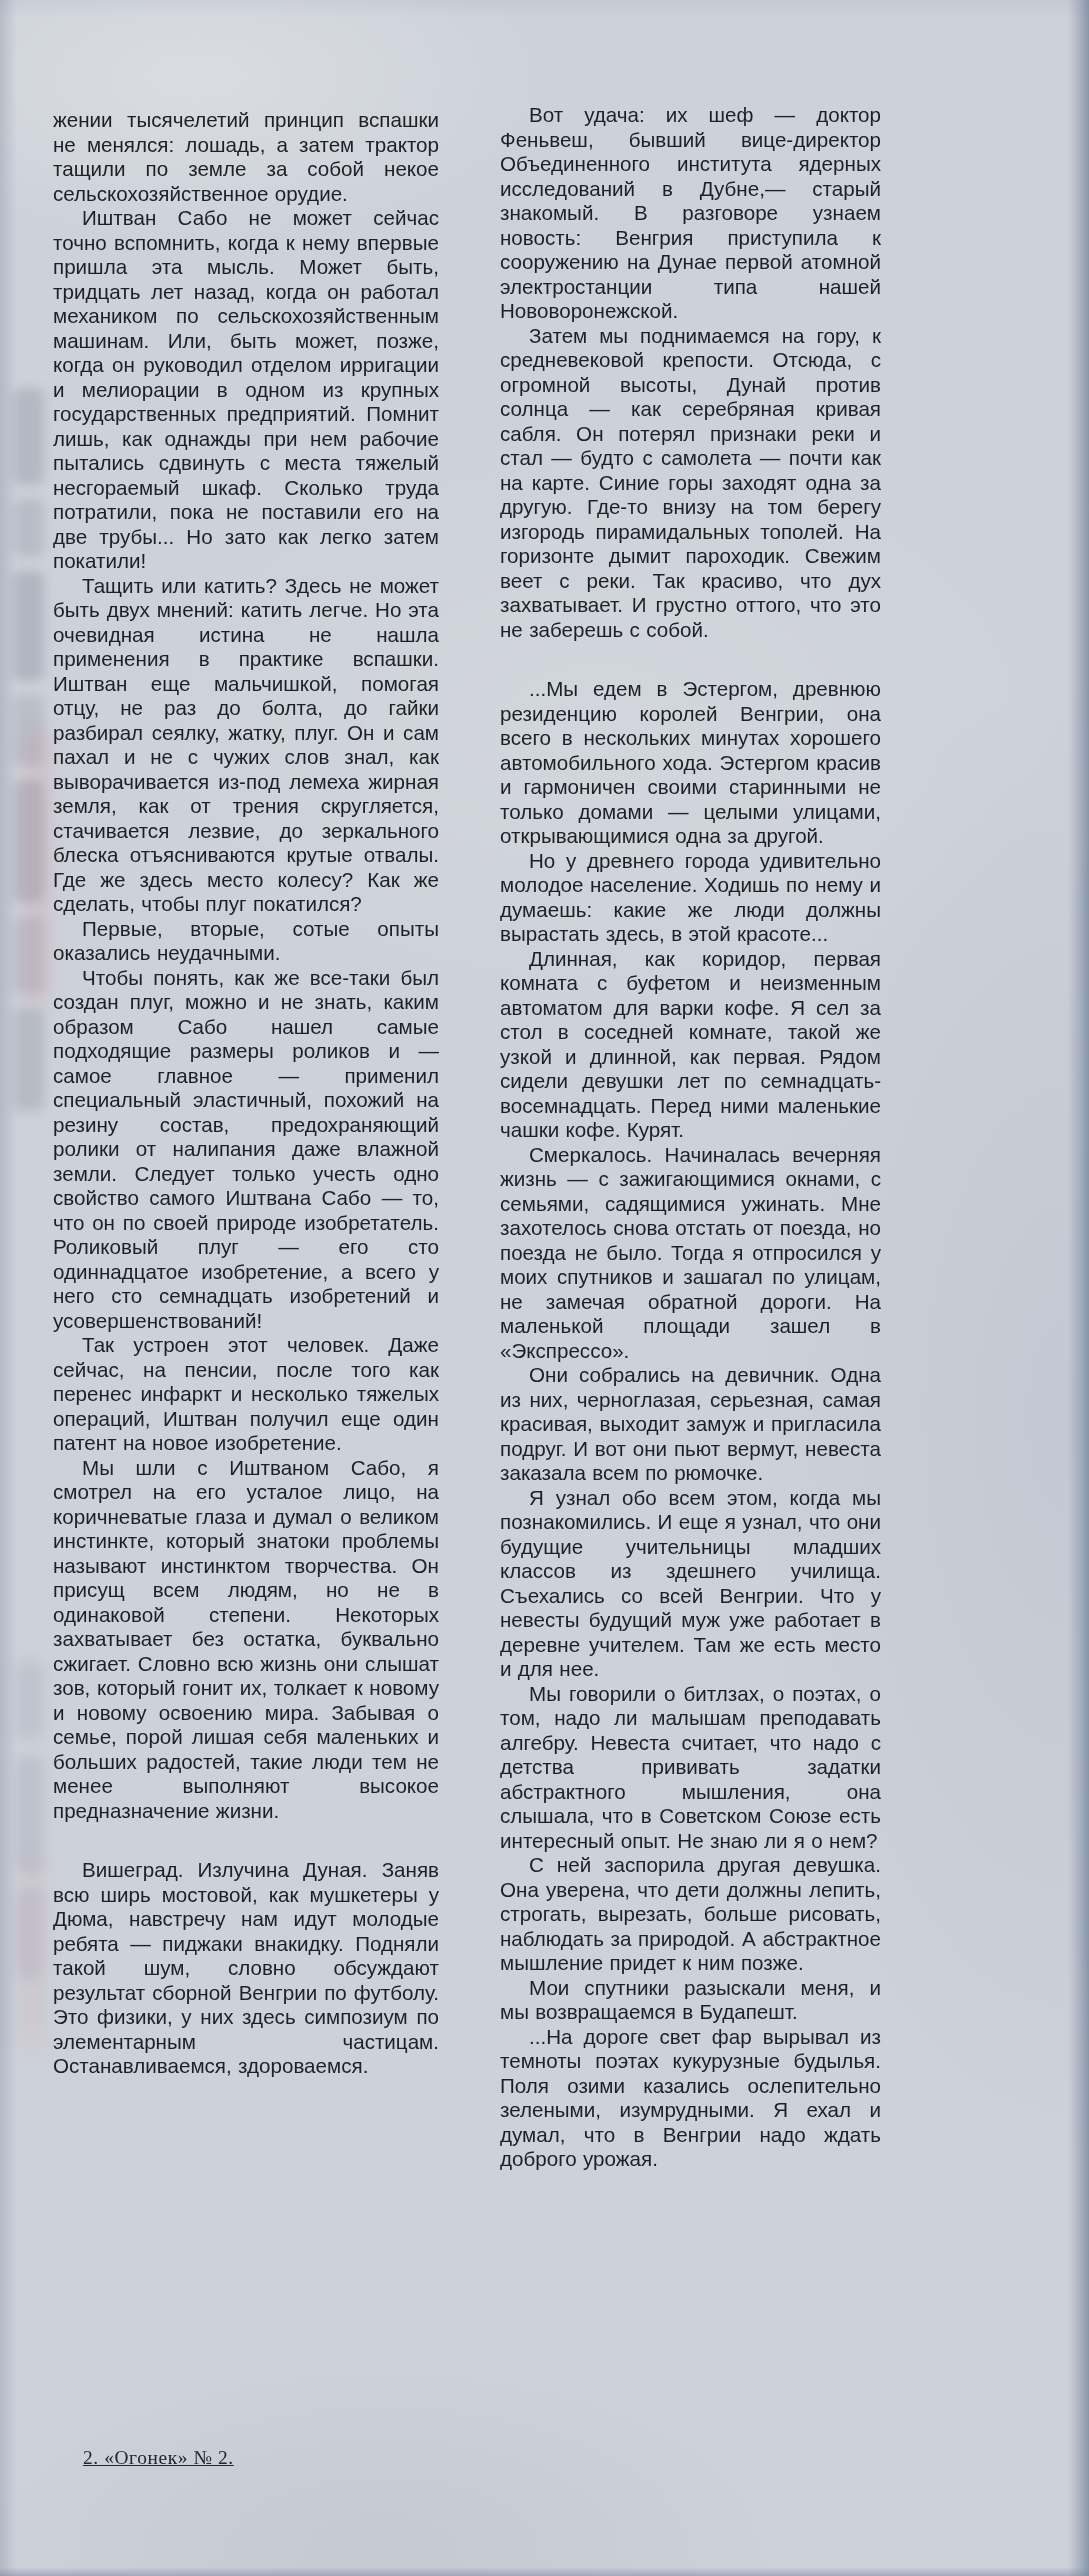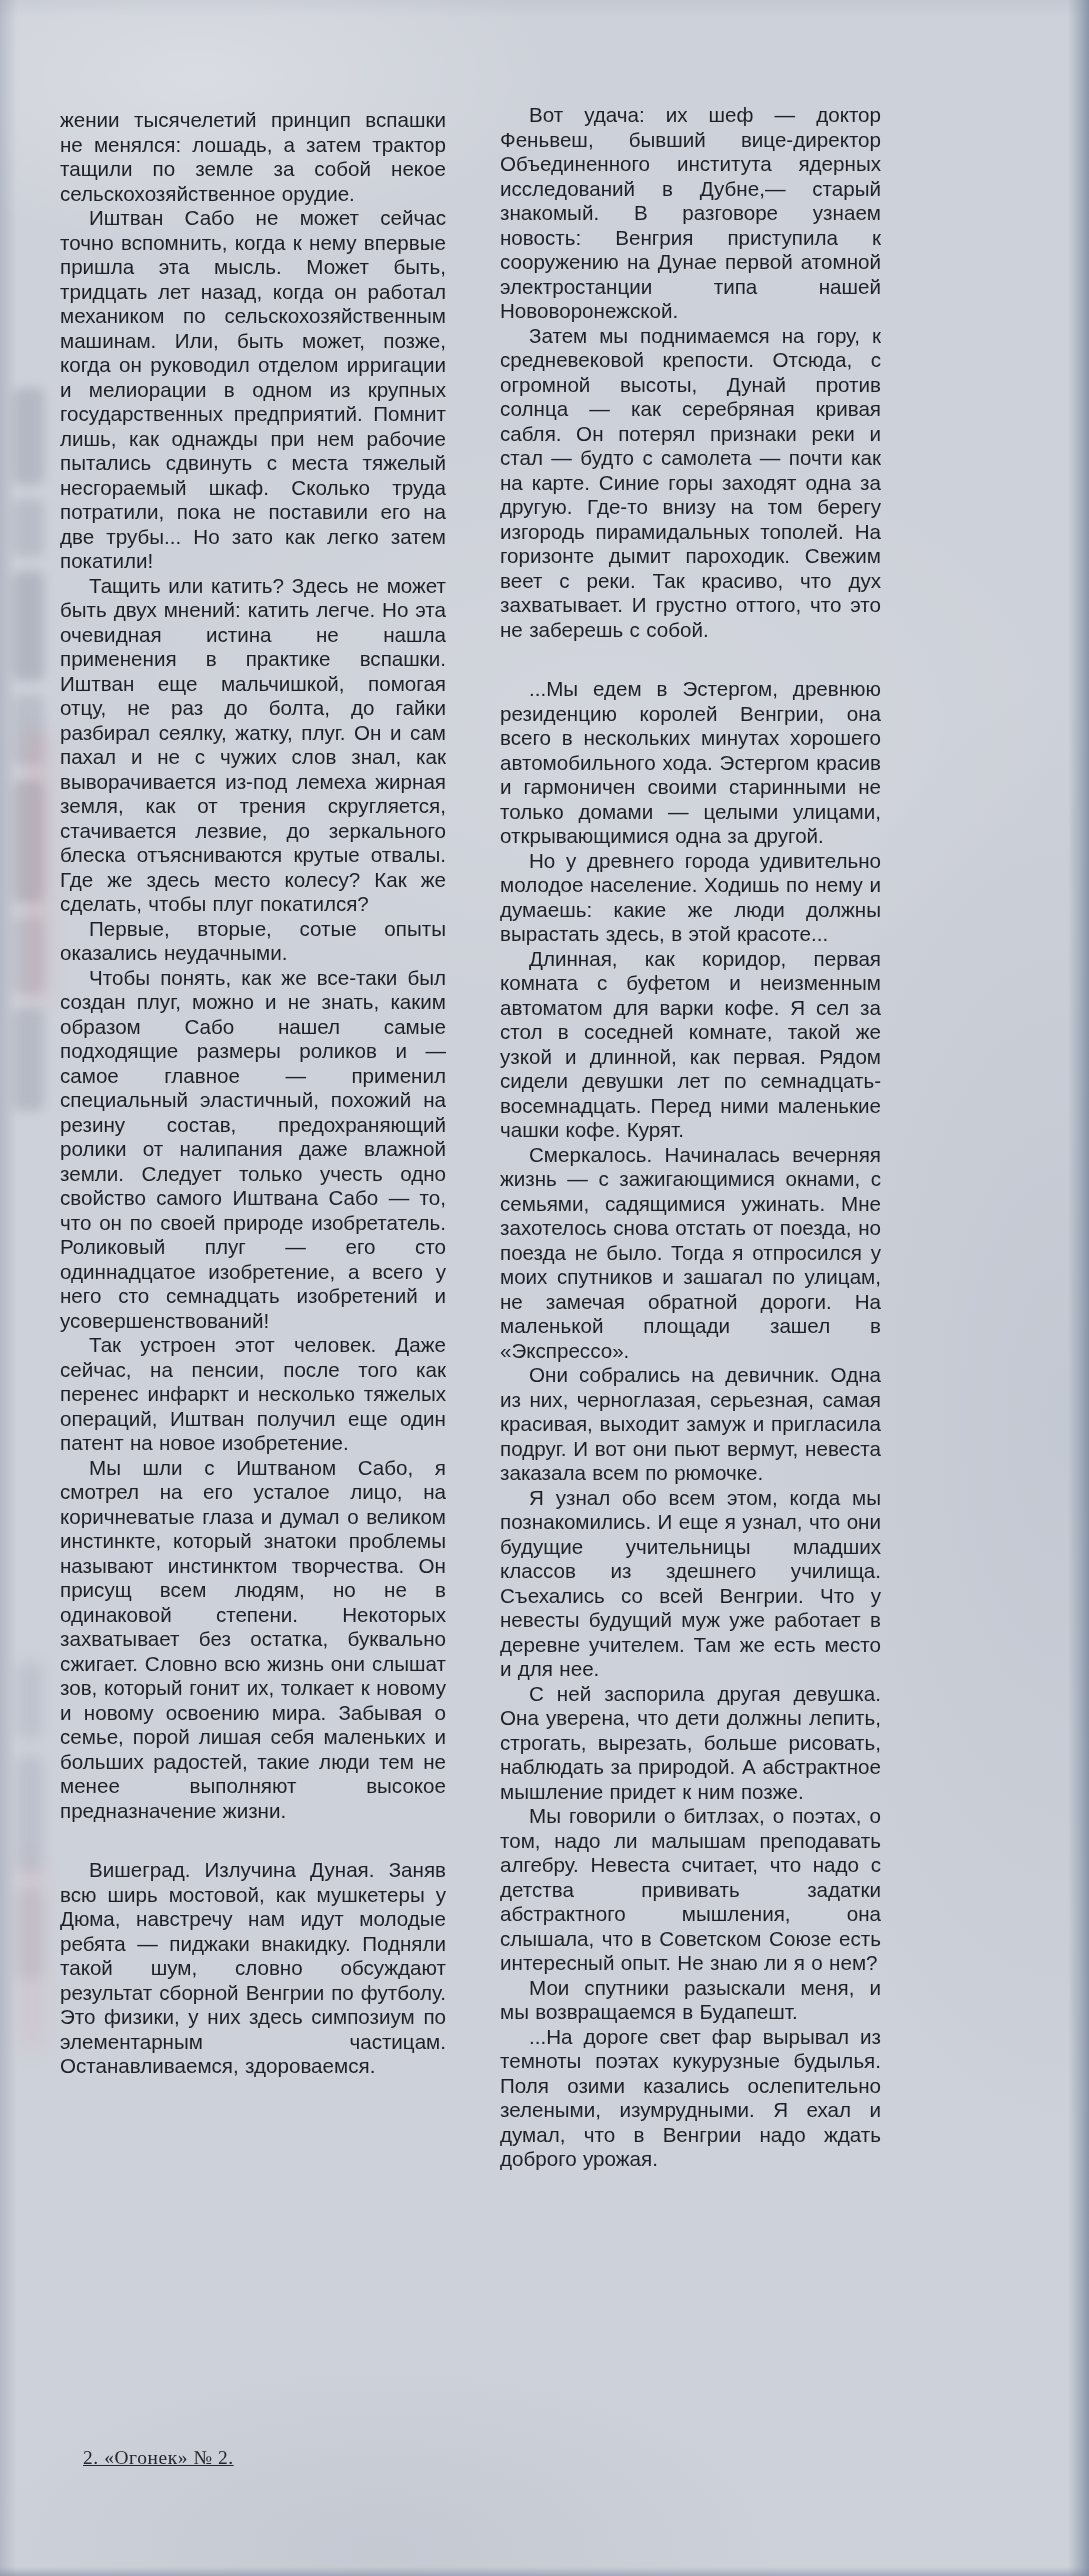--- a/index.html
+++ b/index.html
@@ -50,21 +50,21 @@
   .pink-b{position:absolute;left:19.4px;top:1858px;width:26px;height:194px;
     background:#d96a7c;opacity:.09;filter:blur(10.3px);border-radius:14px;}
 
   .col{
     position:absolute;
     font-size:20.6px;line-height:24.5px;color:#1e2026;
     text-align:justify;
     hyphens:auto;-webkit-hyphens:auto;
     word-spacing:0.6px;
   }
-  .col-left{left:60px;top:108px;width:386px;max-height:2323px;overflow:hidden;}
+  .col-left{left:53px;top:108px;width:386px;max-height:2323px;overflow:hidden;}
   .col-right{left:500px;top:103px;width:381px;max-height:2362px;overflow:hidden;}
   .col p{margin:0;text-indent:29px;}
   .col p.no-indent{text-indent:0;}
   .col p.gap-before{margin-top:35px;}
 
   .footer{
     position:absolute;left:83px;top:2447px;
     font-family:"Liberation Serif","DejaVu Serif",serif;
     font-size:19.4px;color:#24262c;letter-spacing:0.6px;white-space:nowrap;text-decoration:underline;
   }
@@ -107,22 +107,22 @@
     </div>
   <div class="col col-right" lang="ru">
       <p>Вот удача: их шеф — доктор Феньвеш, бывший вице-директор Объединенного института ядерных исследований в Дубне,— старый знакомый. В разговоре узнаем новость: Венгрия приступила к сооружению на Дунае первой атомной электростанции типа нашей Нововоронежской.</p>
       <p>Затем мы поднимаемся на гору, к средневековой крепости. Отсюда, с огромной высоты, Дунай против солнца — как серебряная кривая сабля. Он потерял признаки реки и стал — будто с самолета — почти как на карте. Синие горы заходят одна за другую. Где-то внизу на том берегу изгородь пирамидальных тополей. На горизонте дымит пароходик. Свежим веет с реки. Так красиво, что дух захватывает. И грустно оттого, что это не заберешь с собой.</p>
       <p class="gap-before">...Мы едем в Эстергом, древнюю резиденцию королей Венгрии, она всего в нескольких минутах хорошего автомобильного хода. Эстергом красив и гармоничен своими старинными не только домами — целыми улицами, открывающимися одна за другой.</p>
       <p>Но у древнего города удивительно молодое население. Ходишь по нему и думаешь: какие же люди должны вырастать здесь, в этой красоте...</p>
       <p>Длинная, как коридор, первая комната с буфетом и неизменным автоматом для варки кофе. Я сел за стол в соседней комнате, такой же узкой и длинной, как первая. Рядом сидели девушки лет по семнадцать-восемнадцать. Перед ними маленькие чашки кофе. Курят.</p>
       <p>Смеркалось. Начиналась вечерняя жизнь — с зажигающимися окнами, с семьями, садящимися ужинать. Мне захотелось снова отстать от поезда, но поезда не было. Тогда я отпросился у моих спутников и зашагал по улицам, не замечая обратной дороги. На маленькой площади зашел в «Экспрессо».</p>
       <p>Они собрались на девичник. Одна из них, черноглазая, серьезная, самая красивая, выходит замуж и пригласила подруг. И вот они пьют вермут, невеста заказала всем по рюмочке.</p>
       <p>Я узнал обо всем этом, когда мы познакомились. И еще я узнал, что они будущие учительницы младших классов из здешнего училища. Съехались со всей Венгрии. Что у невесты будущий муж уже работает в деревне учителем. Там же есть место и для нее.</p>
+      <p>Мы говорили о битлзах, о поэтах, о том, надо ли малышам преподавать алгебру. Невеста считает, что надо с детства прививать задатки абстрактного мышления, она слышала, что в Советском Союзе есть интересный опыт. Не знаю ли я о нем?</p>
       <p>С ней заспорила другая девушка. Она уверена, что дети должны лепить, строгать, вырезать, больше рисовать, наблюдать за природой. А абстрактное мышление придет к ним позже.</p>
-      <p>Мы говорили о битлзах, о поэтах, о том, надо ли малышам преподавать алгебру. Невеста считает, что надо с детства прививать задатки абстрактного мышления, она слышала, что в Советском Союзе есть интересный опыт. Не знаю ли я о нем?</p>
       <p>Мои спутники разыскали меня, и мы возвращаемся в Будапешт.</p>
       <p>...На дороге свет фар вырывал из темноты поэтах кукурузные будылья. Поля озими казались ослепительно зелеными, изумрудными. Я ехал и думал, что в Венгрии надо ждать доброго урожая.</p>
     </div>
 
   <div class="footer">2. «Огонек» № 2.</div>
 
 </div>
 
 
 </body></html>

